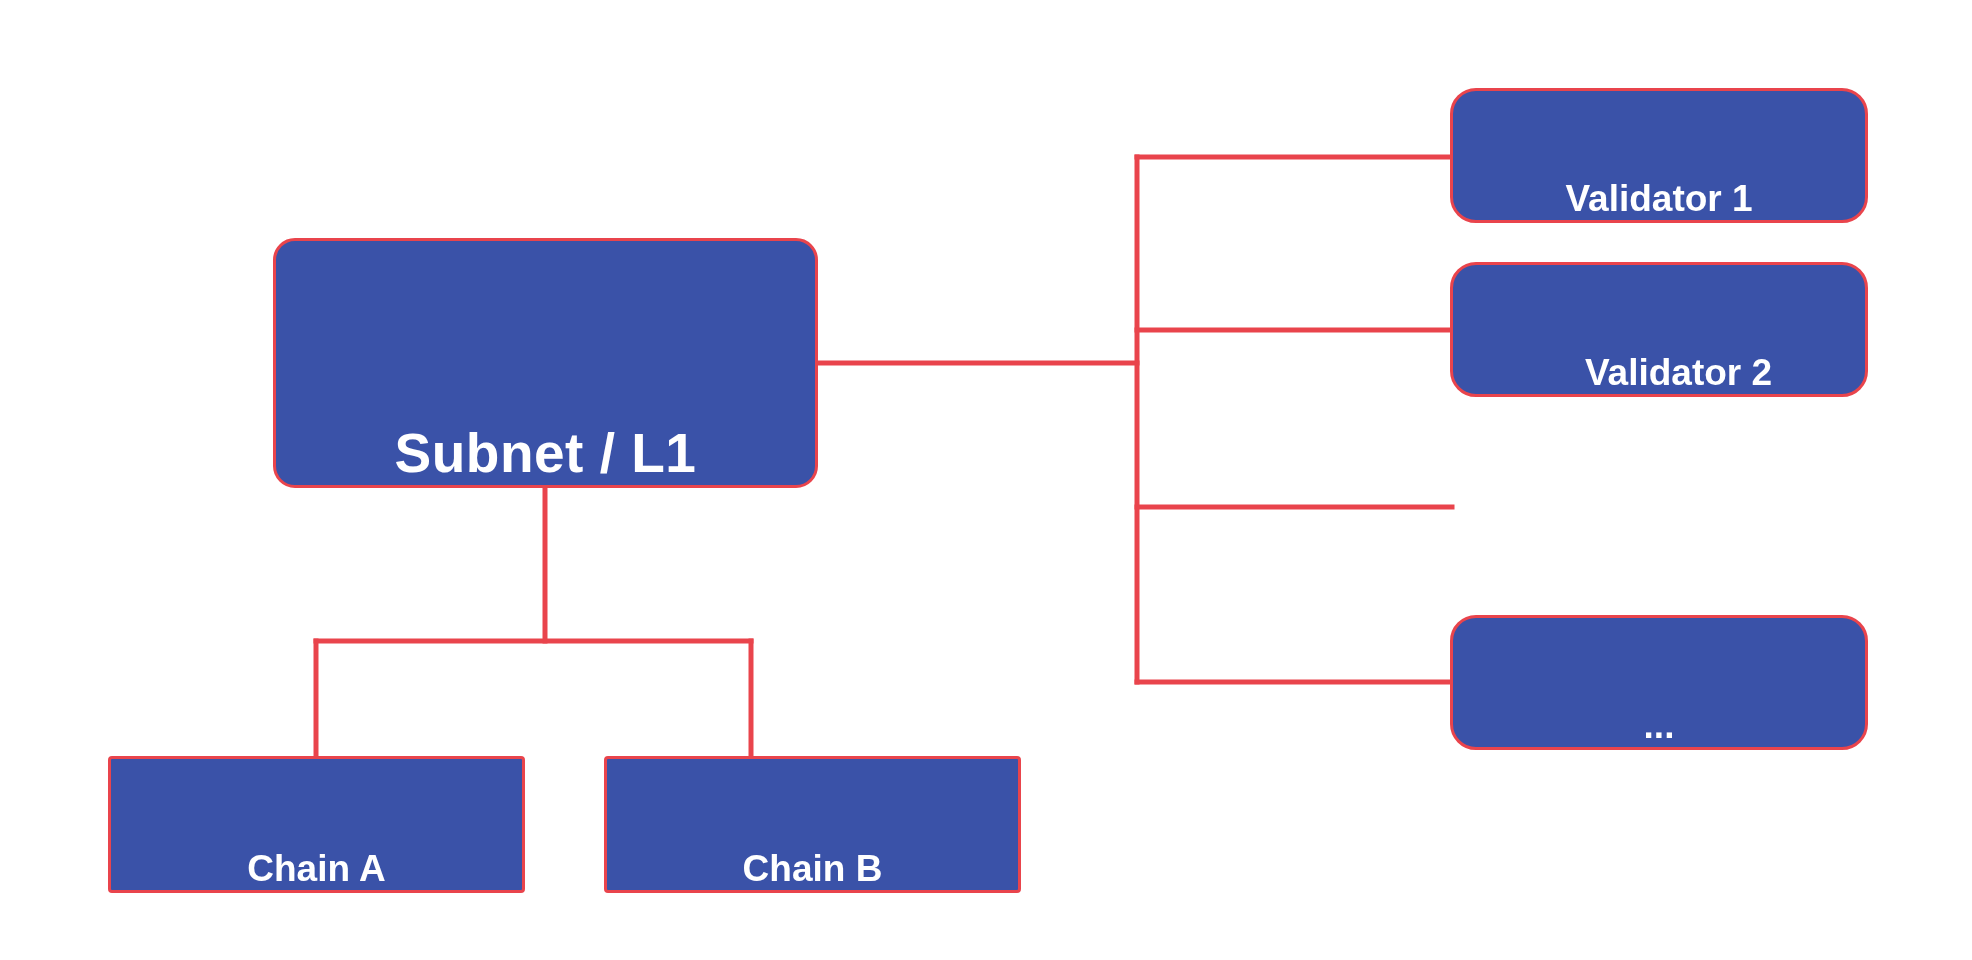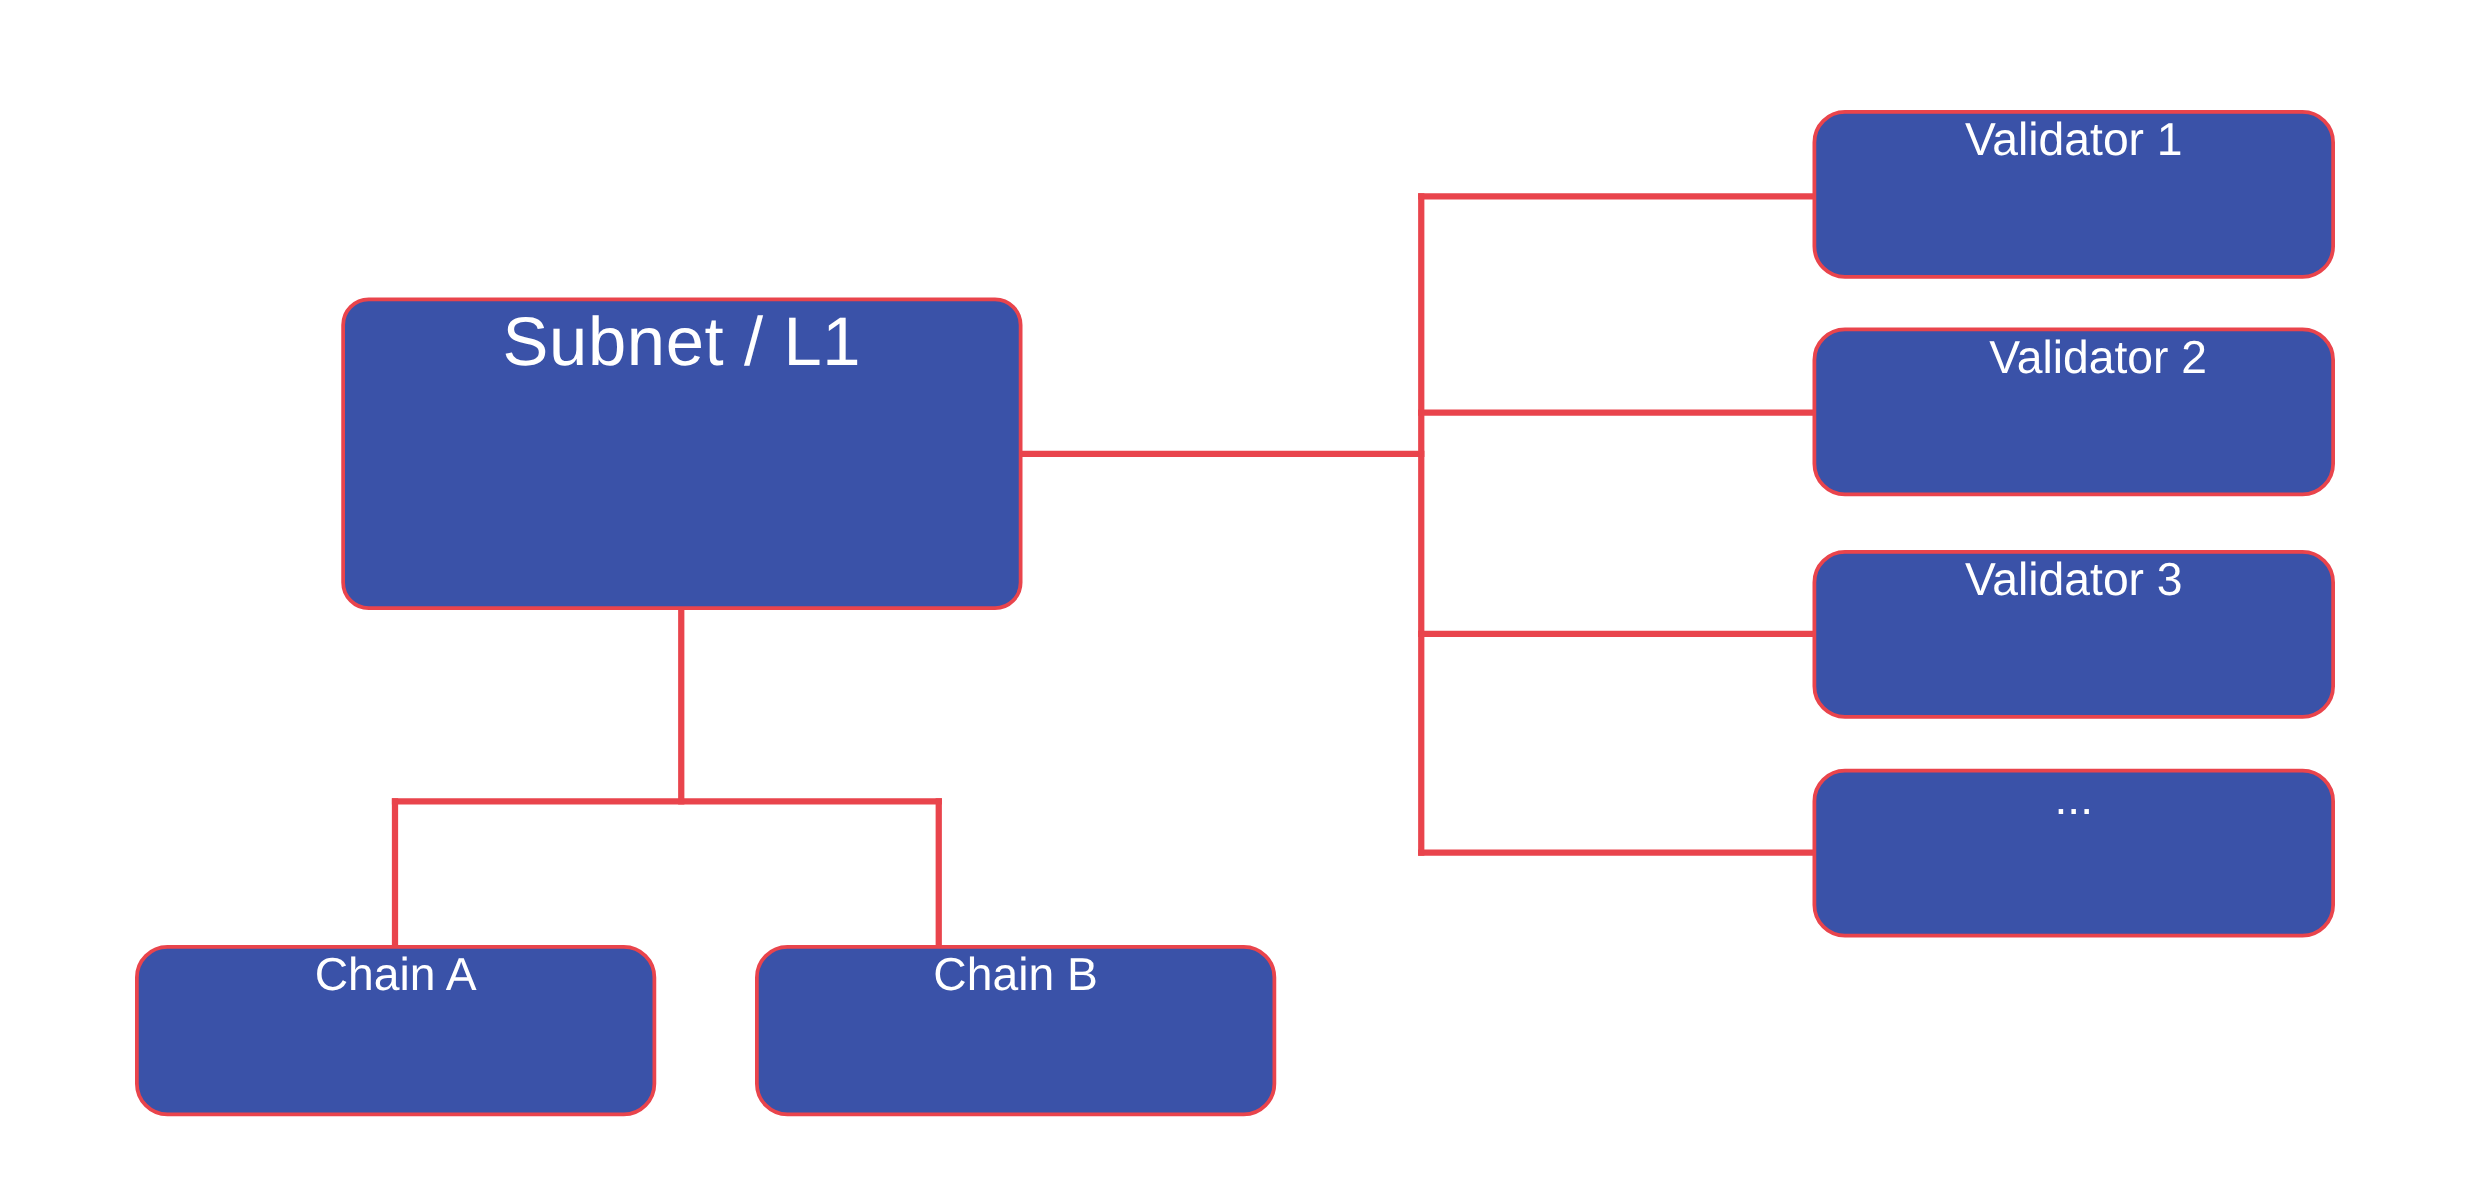--- a/index.html
+++ b/index.html
@@ -30,23 +30,24 @@
     stroke-width: 5;
     fill: none;
     stroke-linecap: square;
   }
   .node {
     position: absolute;
     background: var(--node-fill);
     border: 3px solid var(--line-red);
     color: var(--text-white);
     display: flex;
-    align-items: flex-start;
+    align-items: flex-end;
     justify-content: center;
     text-align: center;
+    font-weight: bold;
   }
   .node-subnet {
     left: 273px; top: 238px;
     width: 545px; height: 250px;
     border-radius: 22px;
     font-size: 55px;
     letter-spacing: 0.5px;
   }
   .node-validator {
     left: 1450px;
@@ -54,21 +55,21 @@
     border-radius: 26px;
     font-size: 37px;
   }
   .node-validator.v1 { top: 88px; }
   .node-validator.v2 { top: 262px; padding-left: 39px; }
   .node-validator.v3 { top: 440px; }
   .node-validator.v4 { top: 615px; }
   .node-chain {
     top: 756px;
     width: 417px; height: 137px;
-    border-radius: 26px;
+    border-radius: 4px;
     font-size: 37px;
   }
   .node-chain.a { left: 108px; }
   .node-chain.b { left: 604px; }
   .node-label { display: inline-block; }
 </style>
 </head>
 <body>
 
 <div class="canvas">
@@ -93,23 +94,20 @@
   <div class="node node-subnet">
     <span class="node-label">Subnet / L1</span>
   </div>
 
   <div class="node node-validator v1">
     <span class="node-label">Validator 1</span>
   </div>
   <div class="node node-validator v2">
     <span class="node-label">Validator 2</span>
   </div>
-  <div class="node node-validator v3">
-    <span class="node-label">Validator 3</span>
-  </div>
   <div class="node node-validator v4">
     <span class="node-label">...</span>
   </div>
 
   <div class="node node-chain a">
     <span class="node-label">Chain A</span>
   </div>
   <div class="node node-chain b">
     <span class="node-label">Chain B</span>
   </div>

